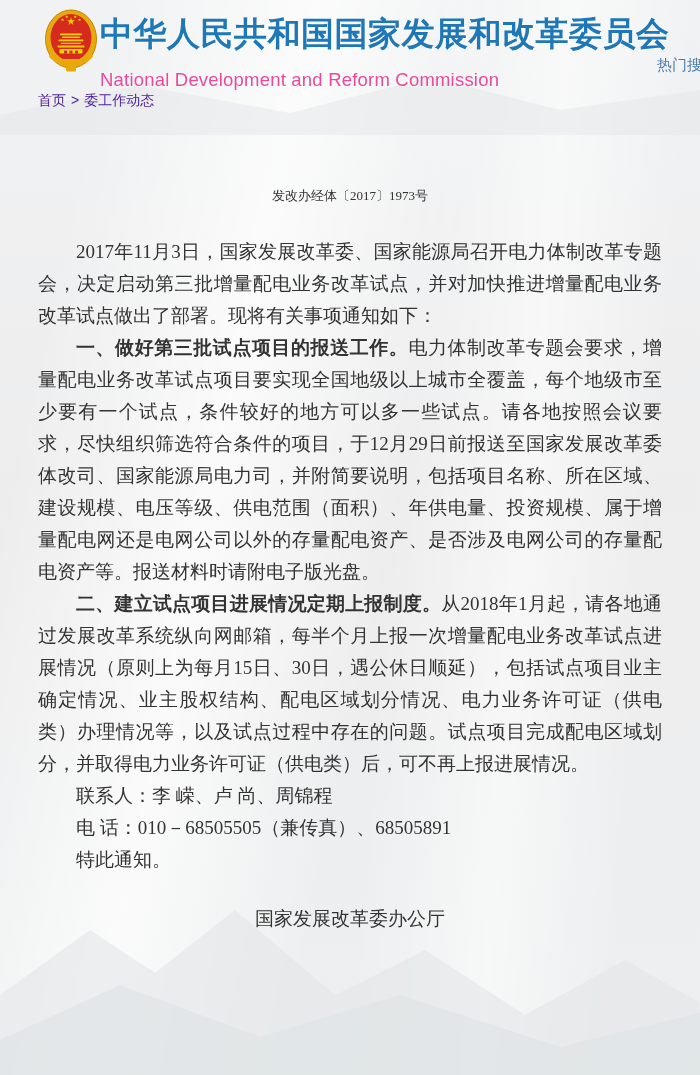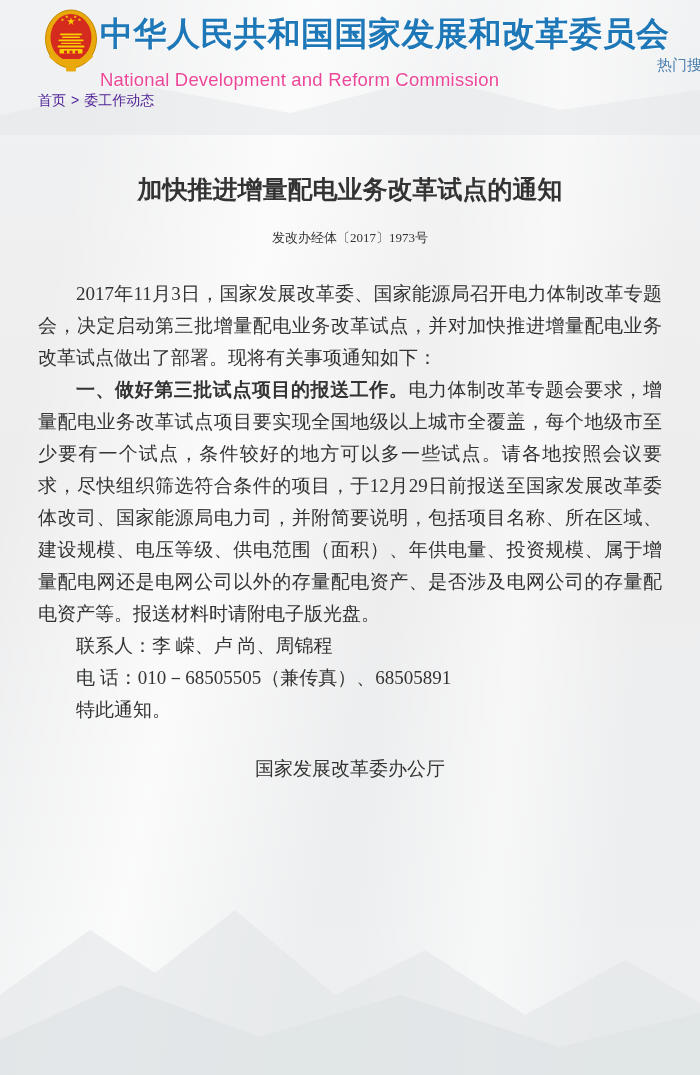--- a/index.html
+++ b/index.html
@@ -137,28 +137,28 @@
 
   <div class="hot-search">热门搜</div>
 </header>
 
 <nav class="breadcrumb">
   <span class="crumb">首页</span><span class="sep">&gt;</span><span class="crumb">委工作动态</span>
 </nav>
 
 <h1 class="doc-title">
   <br>
-  <span>加快推进增量配电业务改革试点的通知</span>
 </h1>
 
 <div class="doc-number">发改办经体〔2017〕1973号</div>
 
 <div class="article">
   <p class="indent">2017年11月3日，国家发展改革委、国家能源局召开电力体制改革专题会，决定启动第三批增量配电业务改革试点，并对加快推进增量配电业务改革试点做出了部署。现将有关事项通知如下：</p>
   <p class="indent"><span class="lead">一、做好第三批试点项目的报送工作。</span><span>电力体制改革专题会要求，增量配电业务改革试点项目要实现全国地级以上城市全覆盖，每个地级市至少要有一个试点，条件较好的地方可以多一些试点。请各地按照会议要求，尽快组织筛选符合条件的项目，于12月29日前报送至国家发展改革委体改司、国家能源局电力司，并附简要说明，包括项目名称、所在区域、建设规模、电压等级、供电范围（面积）、年供电量、投资规模、属于增量配电网还是电网公司以外的存量配电资产、是否涉及电网公司的存量配电资产等。报送材料时请附电子版光盘。</span></p>
+  <p class="indent"><span class="lead">二、建立试点项目进展情况定期上报制度。</span><span>从2018年1月起，请各地通过发展改革系统纵向网邮箱，每半个月上报一次增量配电业务改革试点进展情况（原则上为每月15日、30日，遇公休日顺延），包括试点项目业主确定情况、业主股权结构、配电区域划分情况、电力业务许可证（供电类）办理情况等，以及试点过程中存在的问题。试点项目完成配电区域划分，并取得电力业务许可证（供电类）后，可不再上报进展情况。</span></p>
   <p class="indent">联系人：李 嵘、卢 尚、周锦程</p>
   <p class="indent">电 话：010－68505505（兼传真）、68505891</p>
   <p class="indent">特此通知。</p>
 </div>
 
 <div class="signature">
   <div>国家发展改革委办公厅</div>
 
 </div>
 

